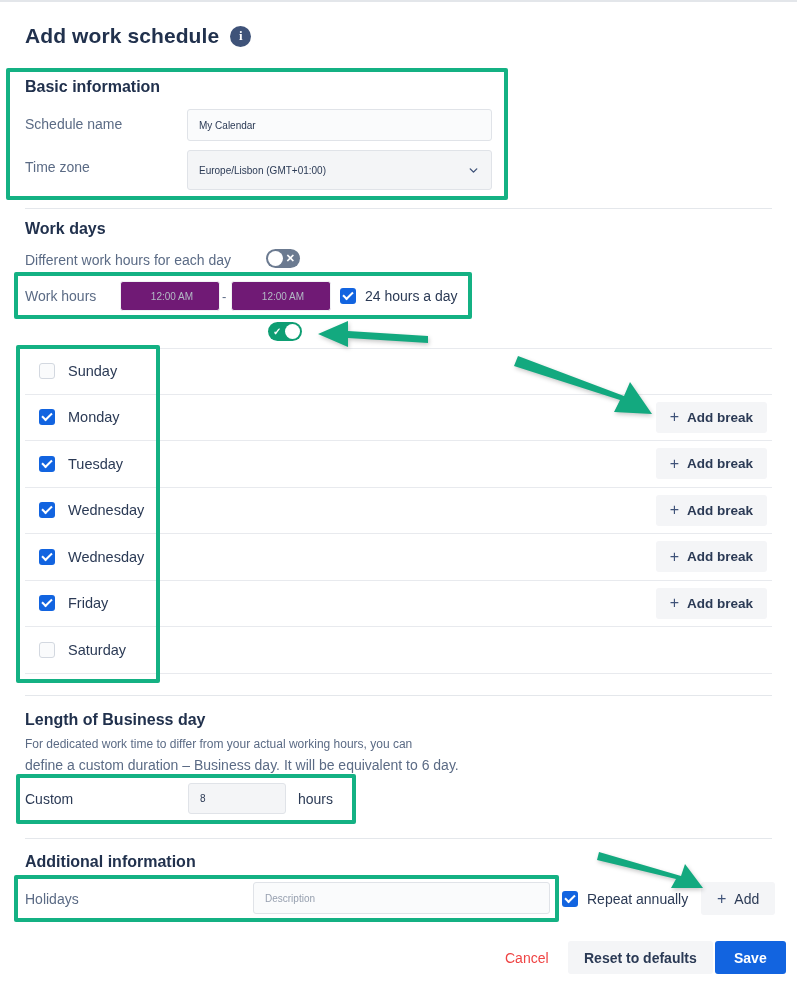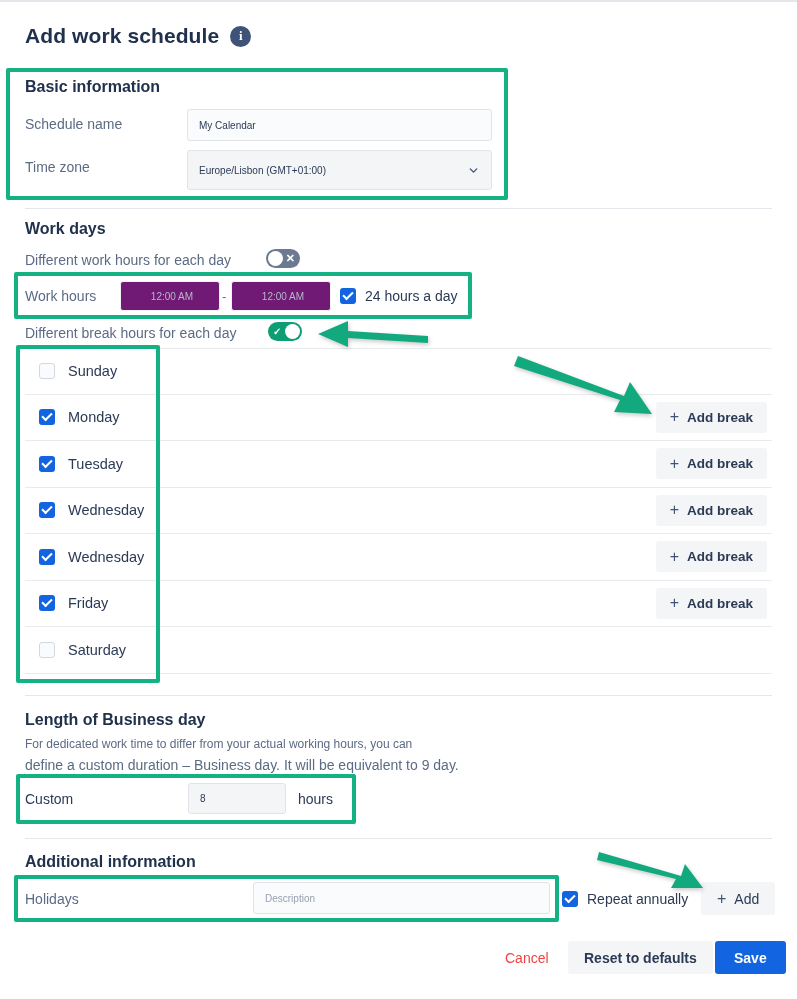--- a/index.html
+++ b/index.html
@@ -121,21 +121,20 @@
   <div class="field disabled" style="position:absolute;left:120px;top:281px;width:100px;height:30px;justify-content:center;">12:00 AM</div>
   <div style="position:absolute;left:222px;top:289px;font-size:13px;color:#5b6b85;">-</div>
   <div class="field disabled" style="position:absolute;left:231px;top:281px;width:100px;height:30px;justify-content:center;">12:00 AM</div>
   <div style="position:absolute;left:340px;top:288px;display:flex;align-items:center;gap:9px;">
     <span class="cb on"></span>
     <span style="font-size:14px;color:#2b3a55;">24 hours a day</span>
   </div>
 
   <div class="hl" style="left:14px; top:272px; width:458px; height:47px;"></div>
 
-  <div style="position:absolute;left:25px;top:325px;" class="lbl">Different break hours for each day</div>
   <div class="toggle on" style="position:absolute;left:268px;top:322px;">
     <span class="knob"></span>
     <span class="gl">✓</span>
   </div>
 
   <div class="daytable" id="daytable">
       <div class="dayrow">
         <div class="daycell">
           <span class="cb off"></span>
           <span class="dayname">Sunday</span>
@@ -205,21 +204,21 @@
         <div class="daymid"></div>
       </div>
     </div>
 
   <div class="hl" style="left:16px; top:345px; width:144px; height:338px;"></div>
 
   <div class="divider" style="top:695px;"></div>
 
   <div style="position:absolute;left:25px;top:711px;" class="sec-title">Length of Business day</div>
   <div style="position:absolute;left:25px;top:734px;font-size:12px;color:#5b6b85;line-height:21px;">For dedicated work time to differ from your actual working hours, you can</div>
-  <div style="position:absolute;left:25px;top:755px;font-size:14px;color:#5b6b85;line-height:21px;">define a custom duration – Business day. It will be equivalent to 9 day.</div>
+  <div style="position:absolute;left:25px;top:755px;font-size:14px;color:#5b6b85;line-height:21px;">define a custom duration – Business day. It will be equivalent to 6 day.</div>
 
   <div style="position:absolute;left:25px;top:791px;font-size:14px;color:#2b3a55;">Custom</div>
   <div class="field" style="position:absolute;left:188px;top:783px;width:98px;height:31px;background:#f4f5f7;">8</div>
   <div style="position:absolute;left:298px;top:791px;font-size:14px;color:#2b3a55;">hours</div>
 
   <div class="hl" style="left:16px; top:774px; width:340px; height:50px;"></div>
 
   <div class="divider" style="top:838px;"></div>
 
   <div style="position:absolute;left:25px;top:853px;" class="sec-title">Additional information</div>

